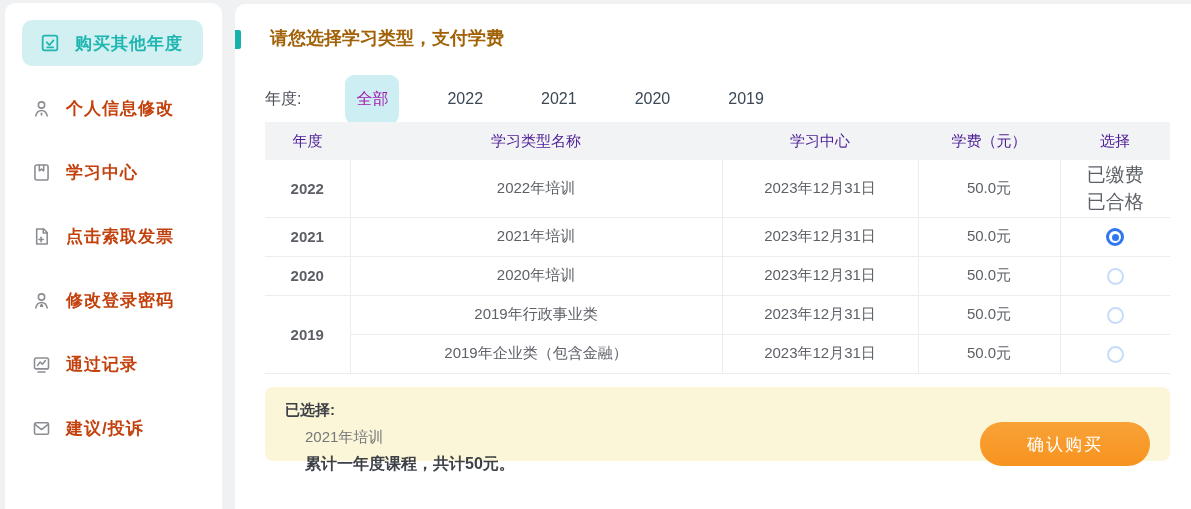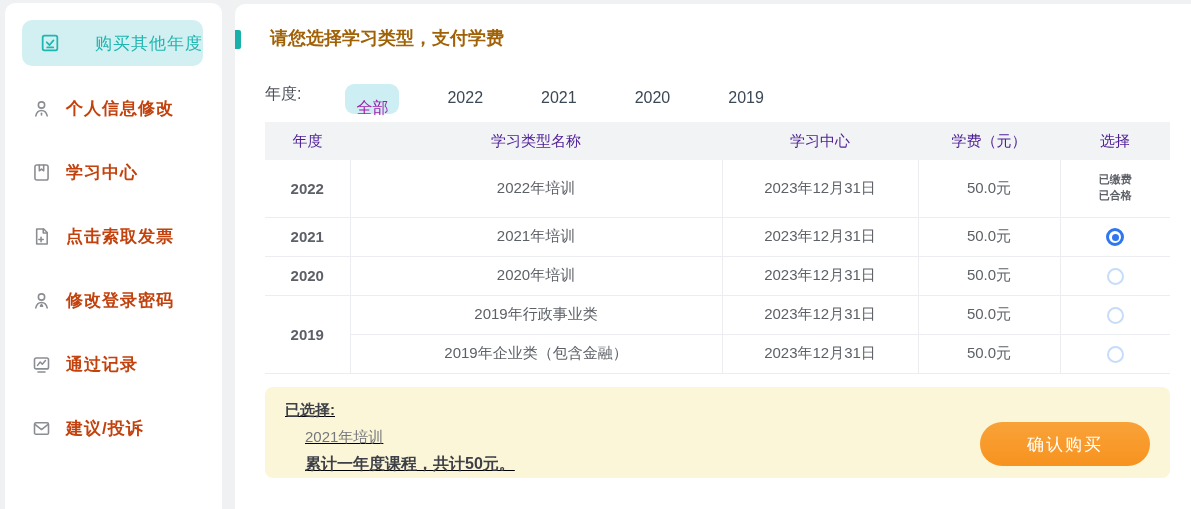--- a/index.html
+++ b/index.html
@@ -20,21 +20,21 @@
   .side-item {
     display: flex; align-items: center;
     height: 64px; padding-left: 26px;
     color: #c2410c; font-size: 17px; letter-spacing: 1px;
     cursor: pointer; white-space: nowrap; font-weight: bold;
   }
   .side-item .icn { width: 21px; height: 21px; margin-right: 14px; color: #8a8d91; flex: 0 0 auto; }
   .side-item.active {
     height: 46px; margin: 0 19px 10px 17px; padding-left: 17px;
     background: #d2f0f1; border-radius: 10px;
-    color: #1fb5b0; font-weight: normal; justify-content: space-between;
+    color: #1fb5b0; font-weight: bold;
   }
   .side-item.active .icn { color: #1fb5b0; width: 22px; height: 22px; }
   .icn svg { width: 100%; height: 100%; display: block; }
 
   
   .main {
     position: absolute; left: 235px; top: 4px;
     width: 956px; height: 516px;
     background: #ffffff; border-radius: 10px 0 0 0;
   }
@@ -44,21 +44,21 @@
     background: #17b0ab; border-radius: 0 2px 2px 0;
   }
   .page-title {
     position: absolute; left: 35px; top: 22px;
     font-size: 18px; font-weight: bold; color: #a16207;
   }
 
   
   .filter-row {
     position: absolute; left: 30px; top: 80px;
-    display: flex; height: 30px;
+    display: flex; align-items: center; height: 30px;
     font-size: 16px; color: #4c5058;
   }
   .filter-label { margin-right: 44px; }
   .year-tab {
     margin-right: 38px; color: #3b4856; cursor: pointer;
     padding: 5px 10px; border-radius: 9px; font-size: 16px;
   }
   .year-tab.active {
     background: #cdeef2; color: #a21caf; padding: 14px 11px;
   }
@@ -76,44 +76,43 @@
   }
   .course-table tbody td {
     text-align: center; color: #5d6167;
     border-bottom: 1px solid #ebedf0;
     background: #ffffff;
   }
   .course-table tbody td:not(:last-child) { border-right: 1px solid #ebedf0; }
   .row-tall td { height: 57px; }
   .row-std td { height: 39px; }
   td.year-cell { font-weight: bold; color: #32363c; font-size: 15px; }
-  .status-cell { line-height: 1.45; font-size: 11px; font-weight: bold; }
+  .status-cell { line-height: 1.45; font-size: 19px; }
 
   
   .radio {
     display: inline-block; width: 17px; height: 17px; border-radius: 50%;
     border: 2px solid #c7dcf9; background: #fff; vertical-align: middle;
     cursor: pointer; position: relative;
   }
   .radio.selected {
     width: 18px; height: 18px; border: 3px solid #2f77f0;
   }
   .radio.selected::after {
     content: ""; position: absolute; left: 50%; top: 50%;
     width: 7px; height: 7px; margin: -3.5px 0 0 -3.5px;
     border-radius: 50%; background: #2f77f0;
   }
 
   
   .summary {
     position: absolute; left: 30px; top: 383px;
-    width: 905px; height: 91px;
+    width: 905px; height: 74px;
     background: #fcf6d8; border-radius: 8px;
     padding: 14px 20px;
-    text-decoration: underline;
   }
   .summary .line1 { font-size: 15px; font-weight: bold; color: #3d4047; }
   .summary .line2 { font-size: 15px; color: #74777c; margin: 8px 0 0 20px; }
   .summary .line3 { font-size: 16px; font-weight: bold; color: #3d4047; margin: 7px 0 17px 20px; }
   .confirm-btn {
     position: absolute; right: 20px; top: 35px;
     width: 170px; height: 44px; border: none; border-radius: 22px;
     background: linear-gradient(180deg, #f9a238 0%, #f7931f 100%);
     color: #ffffff; font-size: 17px; letter-spacing: 2px;
     cursor: pointer; font-family: inherit;

